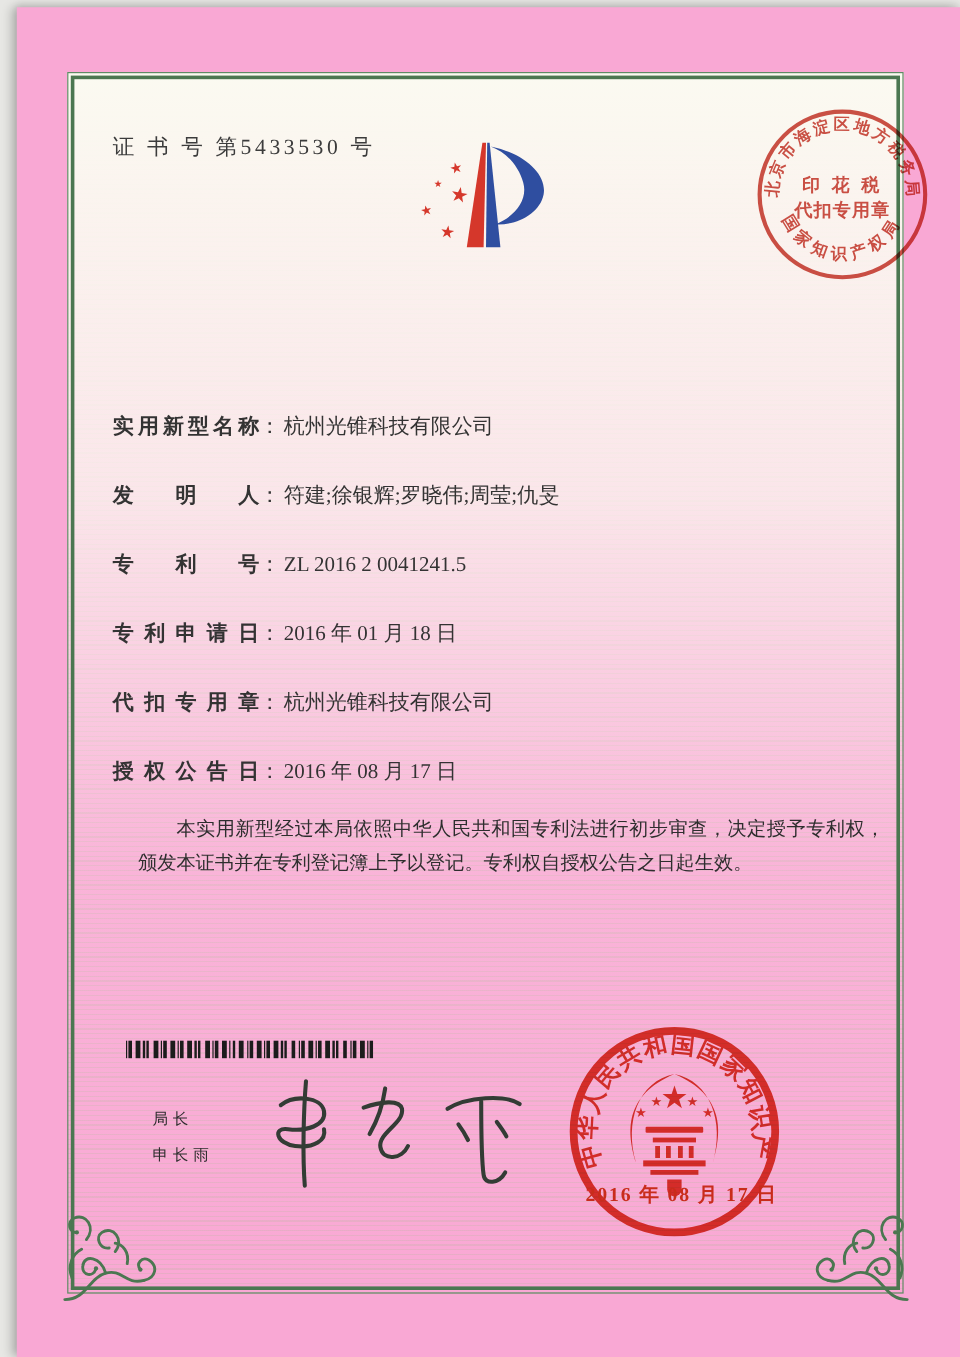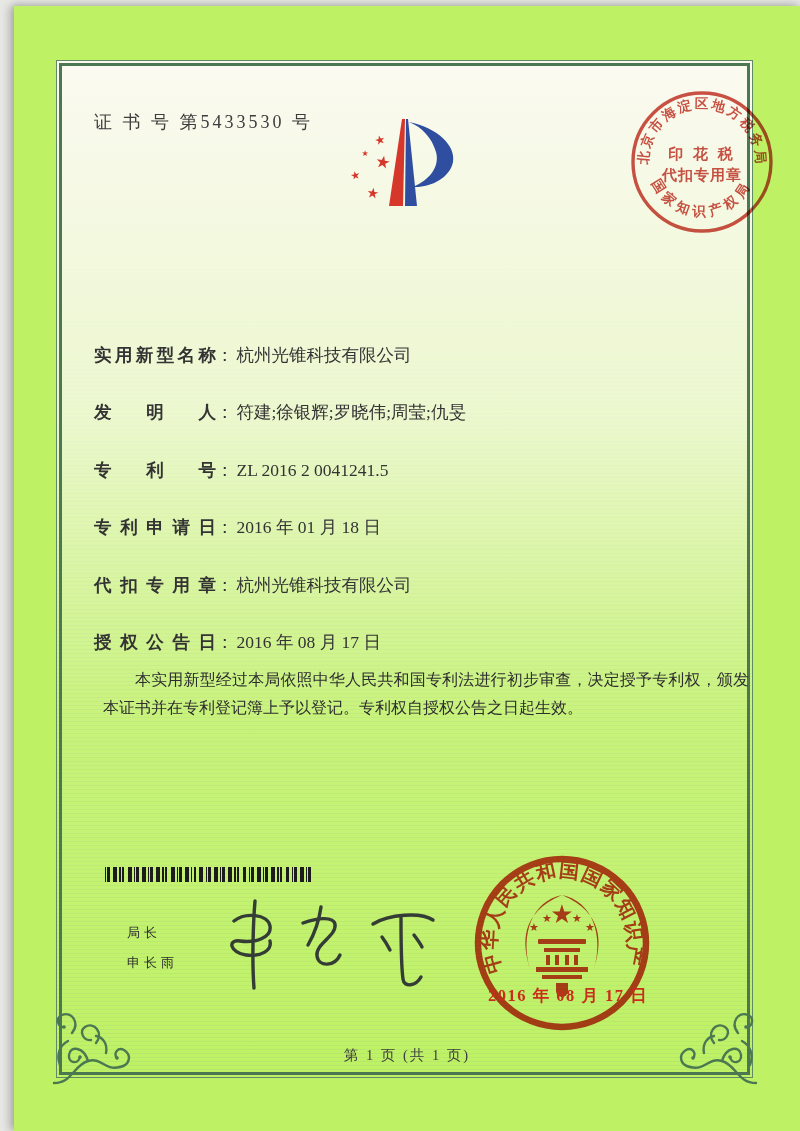--- a/index.html
+++ b/index.html
@@ -3,21 +3,21 @@
 <meta charset="utf-8">
 <style>
   html,body{margin:0;padding:0;}
   body{
     width:800px;height:1131px;position:relative;overflow:hidden;
     background:#e7e7e4;
     font-family:"Liberation Serif","DejaVu Serif",serif;
   }
   .paper{
     position:absolute;left:14px;top:6px;width:786px;height:1125px;
-    background:#bef264;
+    background:#f9a8d4;
     box-shadow:-5px 0 8px rgba(0,0,0,.22), 0 -3px 6px rgba(0,0,0,.10);
   }
   
   .texture{
     position:absolute;left:42px;top:54px;right:47px;bottom:53px;z-index:0;
     background:
       linear-gradient(180deg,#fbfaf1 0%, rgba(251,250,241,.75) 35%, rgba(251,250,241,.15) 65%, rgba(251,250,241,0) 100%),
       repeating-linear-gradient(0deg, rgba(163,185,139,.20) 0 1px, rgba(0,0,0,0) 1px 4px);
   }
   .frame{
@@ -43,21 +43,21 @@
   }
   .fields{position:absolute;left:80px;top:330px;width:640px;z-index:2;}
   .field-row{position:absolute;left:0;white-space:nowrap;font-size:17.5px;color:#333;}
   .f-label{display:inline-block;width:122px;text-align:justify;text-align-last:justify;vertical-align:bottom;font-weight:bold;}
   .f-colon{display:inline-block;}
   .f-value{margin-left:3px;}
   .paras{
     position:absolute;left:89px;top:660px;width:646px;z-index:2;
     font-size:16px;line-height:28.4px;color:#2e2e2e;text-align:justify;
   }
-  .paras p{margin:0;text-indent:2em;}
+  .paras p{margin:12px;text-indent:2em;}
   .barcode{
     position:absolute;left:91px;top:861px;width:206px;height:15px;z-index:2;
     display:flex;align-items:stretch;overflow:hidden;
   }
   .barcode span{background:#1c1c1c;flex:none;}
   .director{position:absolute;left:81px;top:918px;z-index:2;
     font-family:"Liberation Sans","DejaVu Sans",sans-serif;color:#2d2d2d;}
   .director .line{font-size:13px;font-weight:400;letter-spacing:4px;margin-bottom:12px;margin-left:32px;}
   .signature{position:absolute;left:201px;top:885px;width:240px;height:105px;z-index:2;}
   .seal{position:absolute;left:448px;top:837px;width:200px;height:200px;z-index:3;
@@ -260,15 +260,14 @@
       <rect x="93" y="112" width="4" height="10"></rect>
       <rect x="103" y="112" width="4" height="10"></rect>
       <rect x="112" y="112" width="4" height="10"></rect>
       <rect x="74" y="124" width="52" height="5"></rect>
       <rect x="80" y="132" width="40" height="4"></rect>
       <path d="M94,140 h12 v8 a6,6 0 0 1 -12,0 Z"></path>
     </g>
   </svg>
   <div class="seal-date">2016 年 08 月 17 日</div>
 
-  <div class="footer">第 1 页 (共 1 页)</div>
 
 </div>
 
 </body></html>

